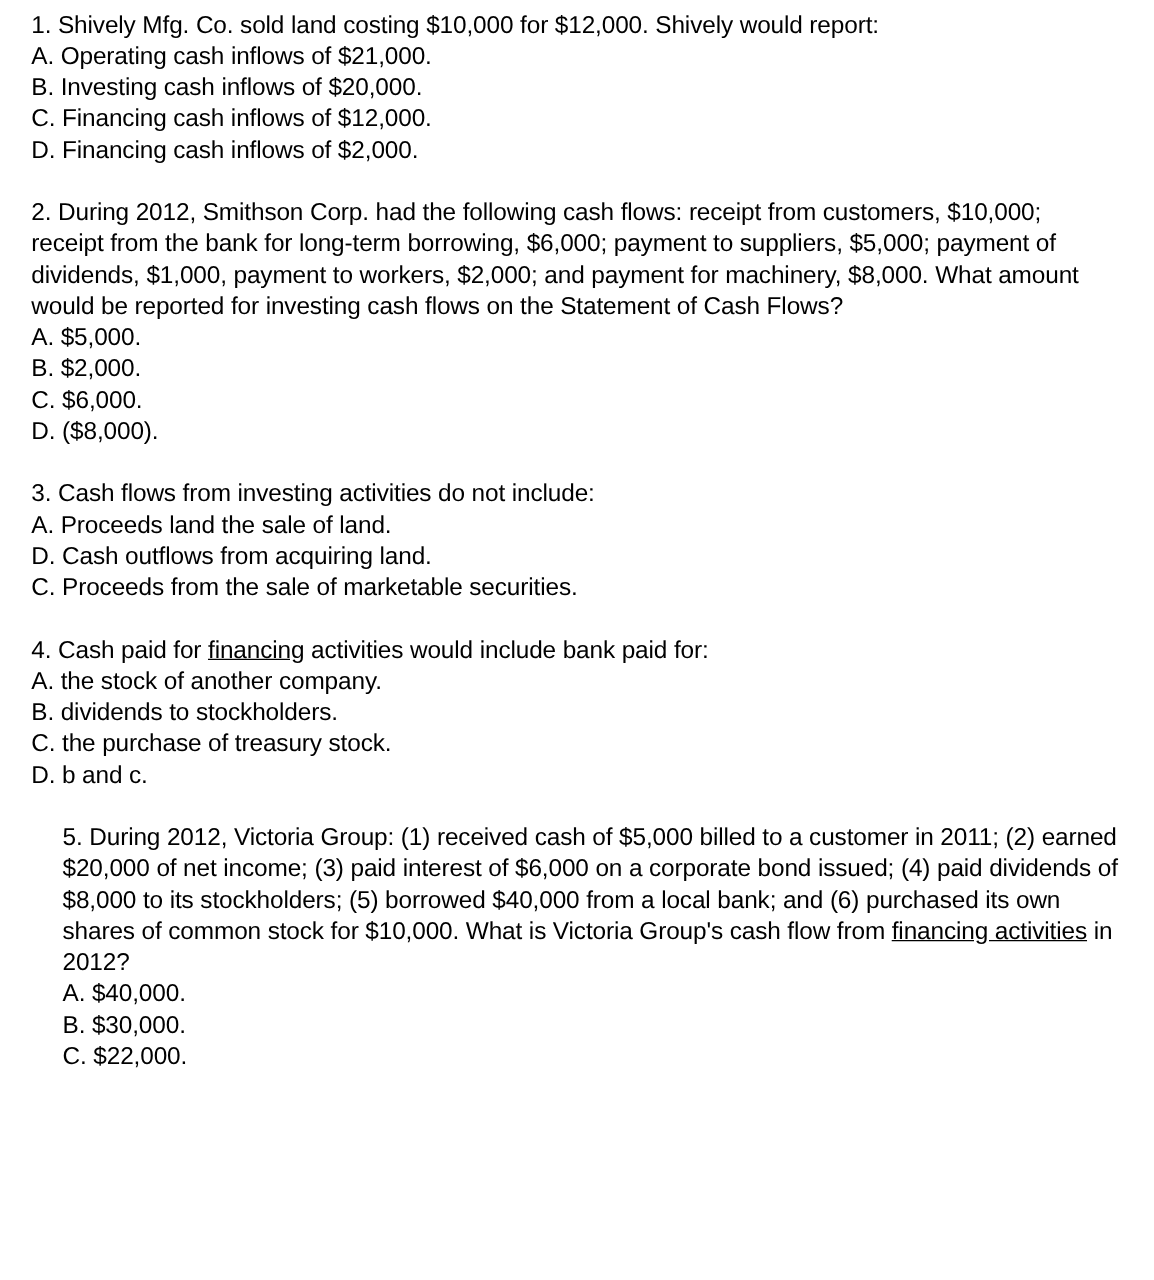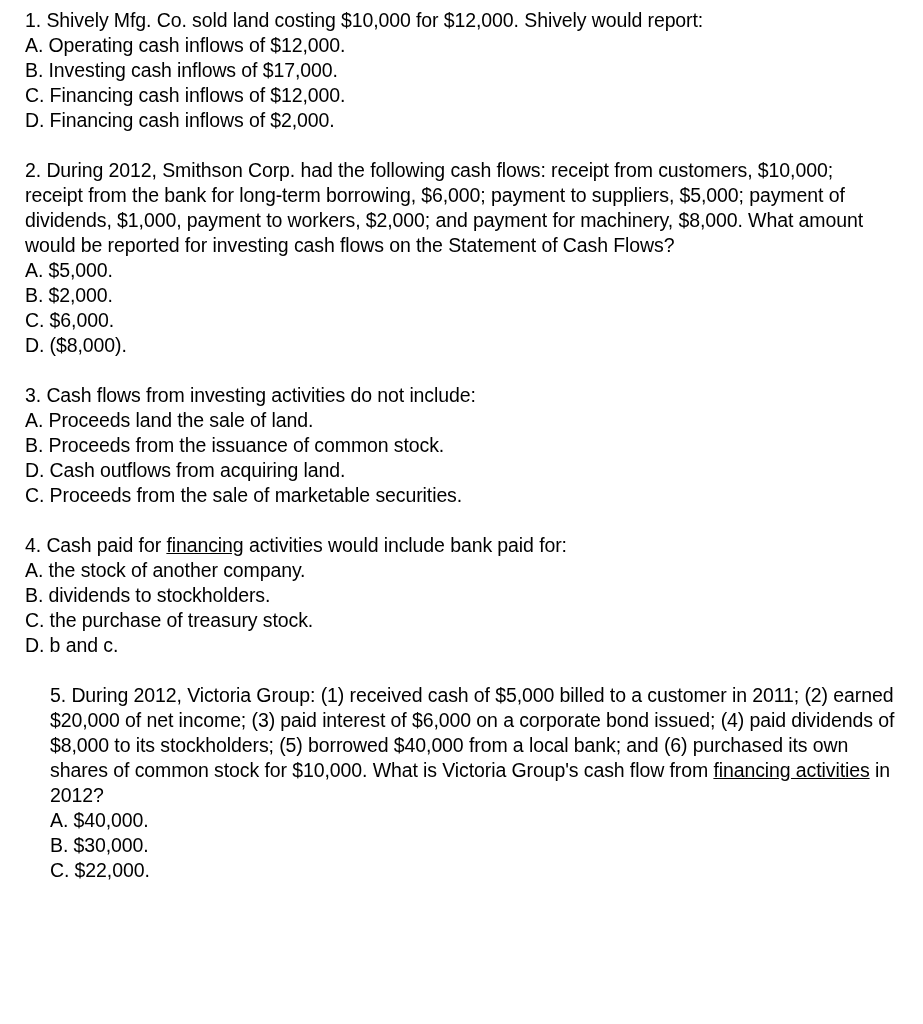--- a/index.html
+++ b/index.html
@@ -51,38 +51,37 @@
     text-underline-offset: 1px;
   }
 </style>
 </head>
 <body>
 
 <div class="page">
 
   <div class="question-block">
     <p class="q-stem"><span>1. Shively Mfg. Co. sold land costing $10,000 for $12,000. Shively would report:</span><span class="em-italic"></span><span></span></p>
-    <p class="q-option">A. Operating cash inflows of $12,000.</p>
-    <p class="q-option">B. Investing cash inflows of $17,000.</p>
+    <p class="q-option">A. Operating cash inflows of $21,000.</p>
+    <p class="q-option">B. Investing cash inflows of $20,000.</p>
     <p class="q-option">C. Financing cash inflows of $12,000.</p>
     <p class="q-option">D. Financing cash inflows of $2,000.</p>
   </div>
 
   <div class="question-block">
     <p class="q-stem"><span>2. During 2012, Smithson Corp. had the following cash flows: receipt from customers, $10,000; receipt from the bank for long-term borrowing, $6,000; payment to suppliers, $5,000; payment of dividends, $1,000, payment to workers, $2,000; and payment for machinery, $8,000. What amount would be reported for </span><span class="em-italic">investing</span><span> cash flows on the Statement of Cash Flows?</span></p>
     <p class="q-option">A. $5,000.</p>
     <p class="q-option">B. $2,000.</p>
     <p class="q-option">C. $6,000.</p>
     <p class="q-option">D. ($8,000).</p>
   </div>
 
   <div class="question-block">
     <p class="q-stem"><span>3. Cash flows from investing activities do not include:</span><span class="em-italic"></span><span></span></p>
     <p class="q-option">A. Proceeds land the sale of land.</p>
-    <p class="q-option">B. Proceeds from the issuance of common stock.</p>
     <p class="q-option">D. Cash outflows from acquiring land.</p>
     <p class="q-option">C. Proceeds from the sale of marketable securities.</p>
   </div>
 
   <div class="question-block">
     <p class="q-stem"><span>4. Cash paid for </span><span class="em-underline">financing</span><span> activities would include bank paid for:</span></p>
     <p class="q-option">A. the stock of another company.</p>
     <p class="q-option">B. dividends to stockholders.</p>
     <p class="q-option">C. the purchase of treasury stock.</p>
     <p class="q-option">D. b and c.</p>

